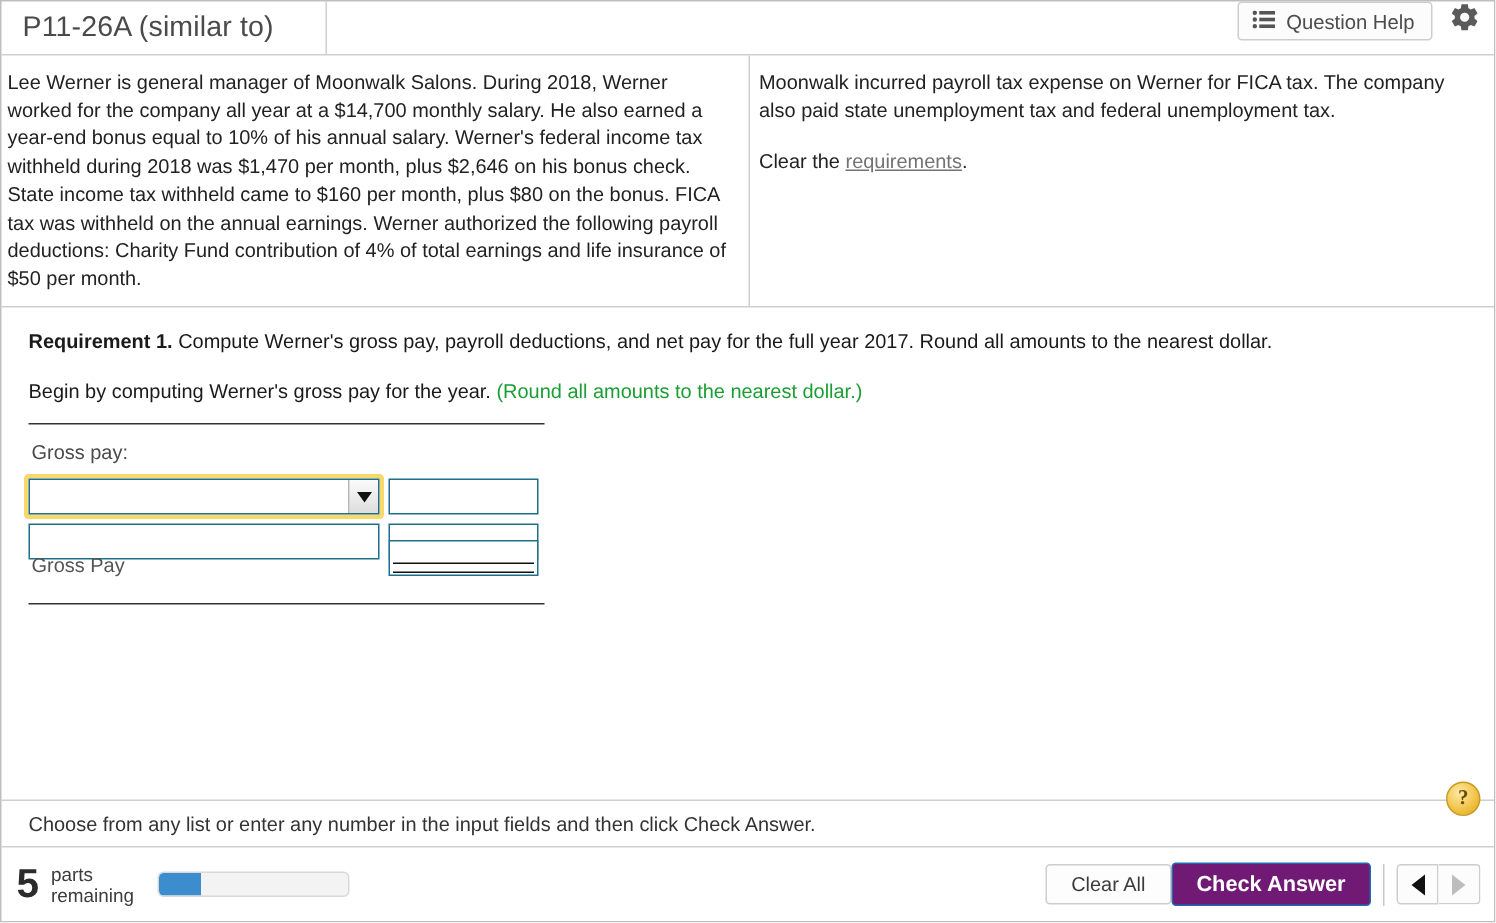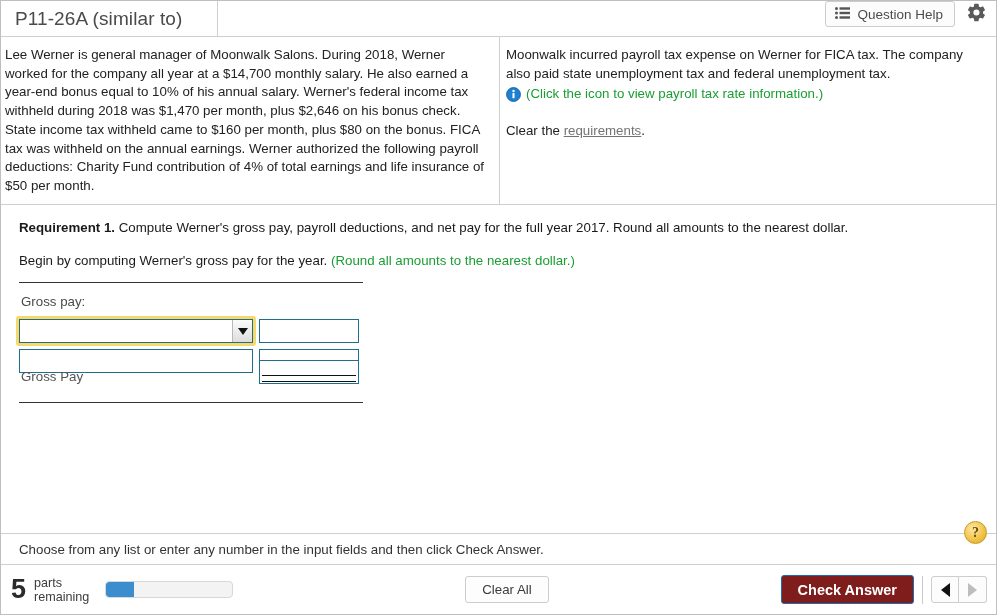--- a/index.html
+++ b/index.html
@@ -319,21 +319,21 @@
     overflow: hidden;
   }
   .progress-fill {
     height: 100%;
     background: #3c8dcd;
     border-radius: 3px 0 0 3px;
   }
   .footer-mid {
     flex: 1 1 auto;
     display: flex;
-    justify-content: center;
+    justify-content: flex-end;
   }
   .clear-btn {
     height: 27px;
     padding: 0 16px;
     border: 1px solid #cdcdcd;
     border-radius: 3px;
     background: #fdfdfd;
     font-size: 13.3px;
     color: #3b3b3b;
     cursor: pointer;
@@ -342,21 +342,21 @@
   .footer-right {
     display: flex;
     align-items: center;
     gap: 0;
   }
   .check-btn {
     height: 29px;
     padding: 0 16px;
     border: 1px solid #1b6cb0;
     border-radius: 3px;
-    background: #7f1d1d;
+    background: #701a75;
     color: #fff;
     font-size: 14.5px;
     font-weight: bold;
     cursor: pointer;
     font-family: "Liberation Sans", sans-serif;
   }
   .nav-sep {
     width: 1px;
     height: 28px;
     background: #c9c9c9;
@@ -418,30 +418,20 @@
       </div>
     </div>
   </div>
 
   <div class="panels">
     <div class="panel-left">
       <p class="ptext">Lee Werner is general manager of Moonwalk Salons. During 2018, Werner worked for the company all year at a $14,700 monthly salary. He also earned a year-end bonus equal to 10% of his annual salary. Werner's federal income tax withheld during 2018 was $1,470 per month, plus $2,646 on his bonus check. State income tax withheld came to $160 per month, plus $80 on the bonus. FICA tax was withheld on the annual earnings. Werner authorized the following payroll deductions: Charity Fund contribution of 4% of total earnings and life insurance of $50 per month.</p>
     </div>
     <div class="panel-right">
       <p class="ptext">Moonwalk incurred payroll tax expense on Werner for FICA tax. The company also paid state unemployment tax and federal unemployment tax.</p>
-      <div class="info-line">
-        <span class="info-icon">
-          <svg width="15" height="15" viewBox="0 0 16 16">
-            <circle cx="8" cy="8" r="7.4" fill="#1f7fd0" stroke="#1565a8" stroke-width="1"></circle>
-            <circle cx="8" cy="4.3" r="1.25" fill="#fff"></circle>
-            <rect x="6.9" y="6.4" width="2.2" height="5.6" rx="0.6" fill="#fff"></rect>
-          </svg>
-        </span>
-        <span class="green">(Click the icon to view payroll tax rate information.)</span>
-      </div>
       <div class="read-line">
         <span>Clear the </span><span class="reqlink">requirements</span><span>.</span>
       </div>
     </div>
   </div>
 
   <div class="body">
     <div class="req-line">
       <b>Requirement 1.</b><span> Compute Werner's gross pay, payroll deductions, and net pay for the full year 2017. Round all amounts to the nearest dollar.</span>
     </div>

